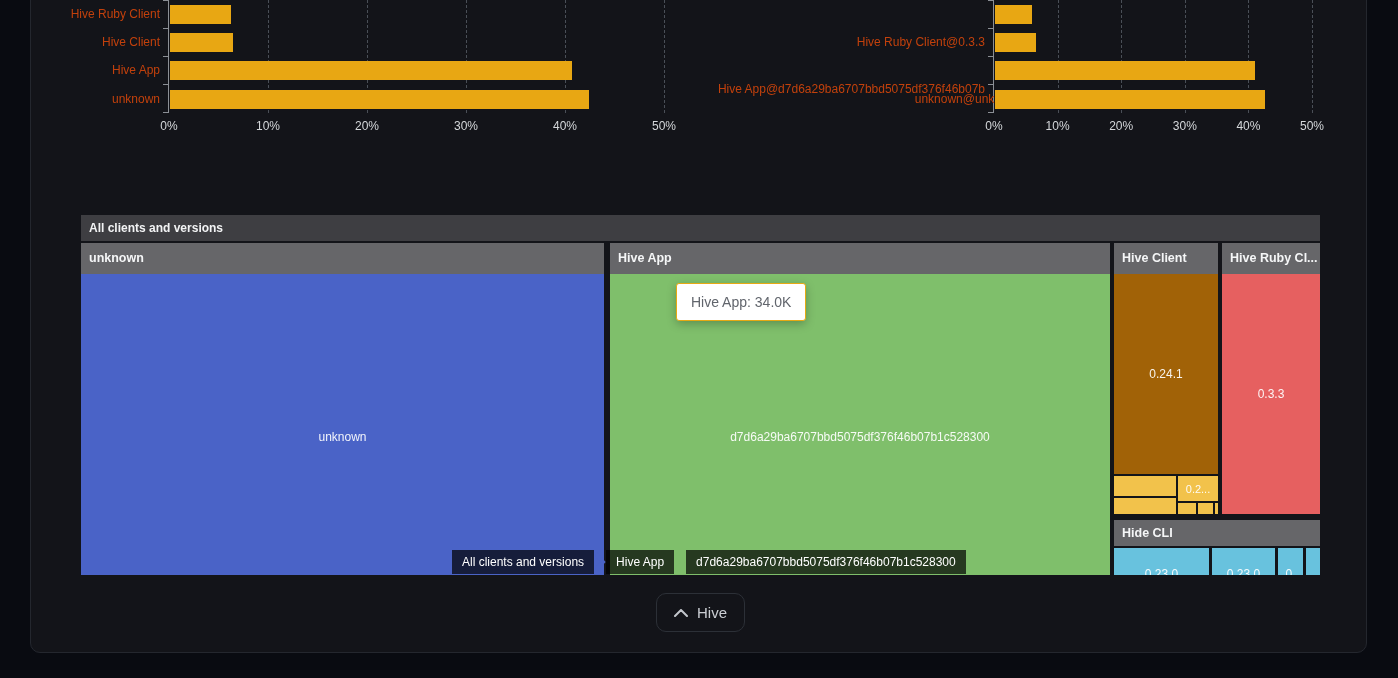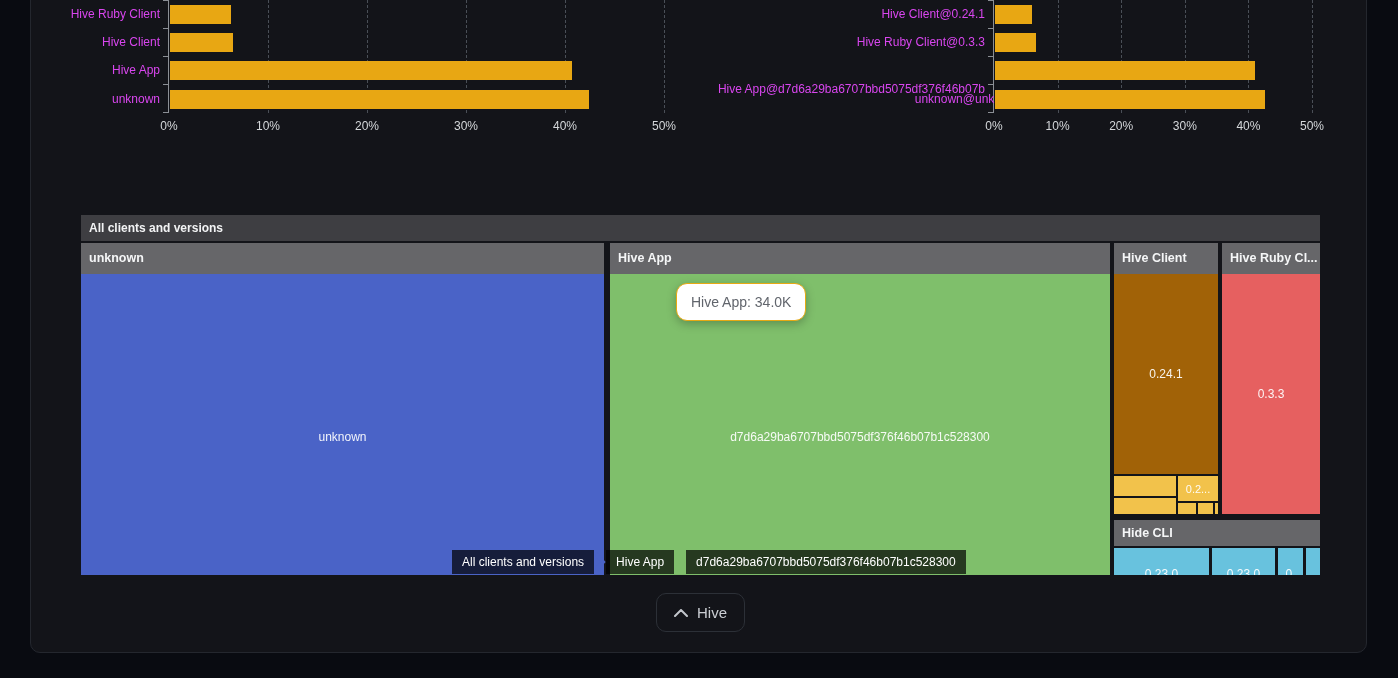--- a/index.html
+++ b/index.html
@@ -11,42 +11,42 @@
   .card {
     position:absolute; left:30px; top:-14px; width:1337px; height:667px;
     background:#131419; border:1px solid #24272e; border-radius:10px;
   }
   
   .barchart { position:absolute; left:0; top:0; width:1398px; height:140px; }
   .gridline { position:absolute; top:0; width:0; border-left:1px dashed #4a4f57; }
   .axis-line { position:absolute; top:0; width:1px; background:#8b8f95; }
   .axis-tick { position:absolute; width:5px; height:1px; background:#8b8f95; }
   .tick-label { position:absolute; width:60px; text-align:center; font-size:12px; color:#d4d7da; }
-  .cat-label { position:absolute; left:0; text-align:right; font-size:12px; color:#d946ef; white-space:nowrap; }
+  .cat-label { position:absolute; left:0; text-align:right; font-size:12px; color:#c2410c; white-space:nowrap; }
   .bar { position:absolute; }
   
   .treemap { position:absolute; left:81px; top:215px; width:1239px; height:360px; overflow:hidden; }
   .tm-root-header {
     position:absolute; left:0; top:0; width:1239px; height:26px; background:#3e3e42;
     color:#f2f3f4; font-size:12px; font-weight:bold; line-height:26px; padding-left:8px;
   }
   .tm-header {
     position:absolute; height:31px; background:#666669; color:#f5f6f7;
     font-size:12.5px; font-weight:bold; line-height:31px; padding-left:8px;
     white-space:nowrap; overflow:hidden;
   }
   .tm-cell {
     position:absolute; display:flex; align-items:center; justify-content:center;
     color:rgba(255,255,255,0.93); font-size:12px; white-space:nowrap; overflow:hidden;
   }
   .tm-cell.small { font-size:11px; }
   
   .tm-tooltip {
     position:absolute; left:595px; top:68px; background:#ffffff;
-    border:1.5px solid #e7a913; border-radius:11px; padding:10px 14px;
+    border:1.5px solid #e7a913; border-radius:3px; padding:10px 14px;
     font-size:14px; color:#61656c; white-space:nowrap;
     box-shadow:0 3px 10px rgba(0,0,0,0.25); z-index:5;
   }
   
   .tm-breadcrumb { position:absolute; left:371px; top:335px; height:24px; display:flex; align-items:stretch; z-index:6; }
   .crumb {
     background:rgba(0,0,0,0.70); color:#ffffff; font-size:12px; line-height:24px;
     padding:0 10px; white-space:nowrap;
   }
   .crumb-arrow { width:12px; height:24px; display:block; }
@@ -103,21 +103,20 @@
       <div class="gridline" style="left: 1248.4px; height: 113px;"></div>
       <div class="tick-label" style="left: 1218.4px; top: 119px;">40%</div>
       <div class="gridline" style="left: 1312px; height: 113px;"></div>
       <div class="tick-label" style="left: 1282px; top: 119px;">50%</div>
       <div class="axis-line" style="left: 993px; height: 113px;"></div>
       <div class="axis-tick" style="left: 988px; top: 0px;"></div>
       <div class="axis-tick" style="left: 988px; top: 28px;"></div>
       <div class="axis-tick" style="left: 988px; top: 56px;"></div>
       <div class="axis-tick" style="left: 988px; top: 84px;"></div>
       <div class="axis-tick" style="left: 988px; top: 112px;"></div>
-      <div class="cat-label" style="width: 985px; top: 5px; line-height: 19px;">Hive Client@0.24.1</div>
       <div class="bar" style="left: 995px; top: 5px; width: 36.888px; height: 19px; background: rgb(232, 167, 19);"></div>
       <div class="cat-label" style="width: 985px; top: 33.2px; line-height: 19px;">Hive Ruby Client@0.3.3</div>
       <div class="bar" style="left: 995px; top: 33.2px; width: 41.34px; height: 19px; background: rgb(232, 167, 19);"></div>
       <div class="cat-label" style="width: 985px; top: 61.4px; line-height: 19px; margin-top: 19px;">Hive App@d7d6a29ba6707bbd5075df376f46b07b</div>
       <div class="bar" style="left: 995px; top: 61.4px; width: 260.124px; height: 19px; background: rgb(232, 167, 19);"></div>
       <div class="cat-label" style="width: 985px; top: 89.6px; line-height: 19px; margin-left: 38px;">unknown@unknown</div>
       <div class="bar" style="left: 995px; top: 89.6px; width: 269.664px; height: 19px; background: rgb(232, 167, 19);"></div>
     </div>
 
   <div class="treemap">

